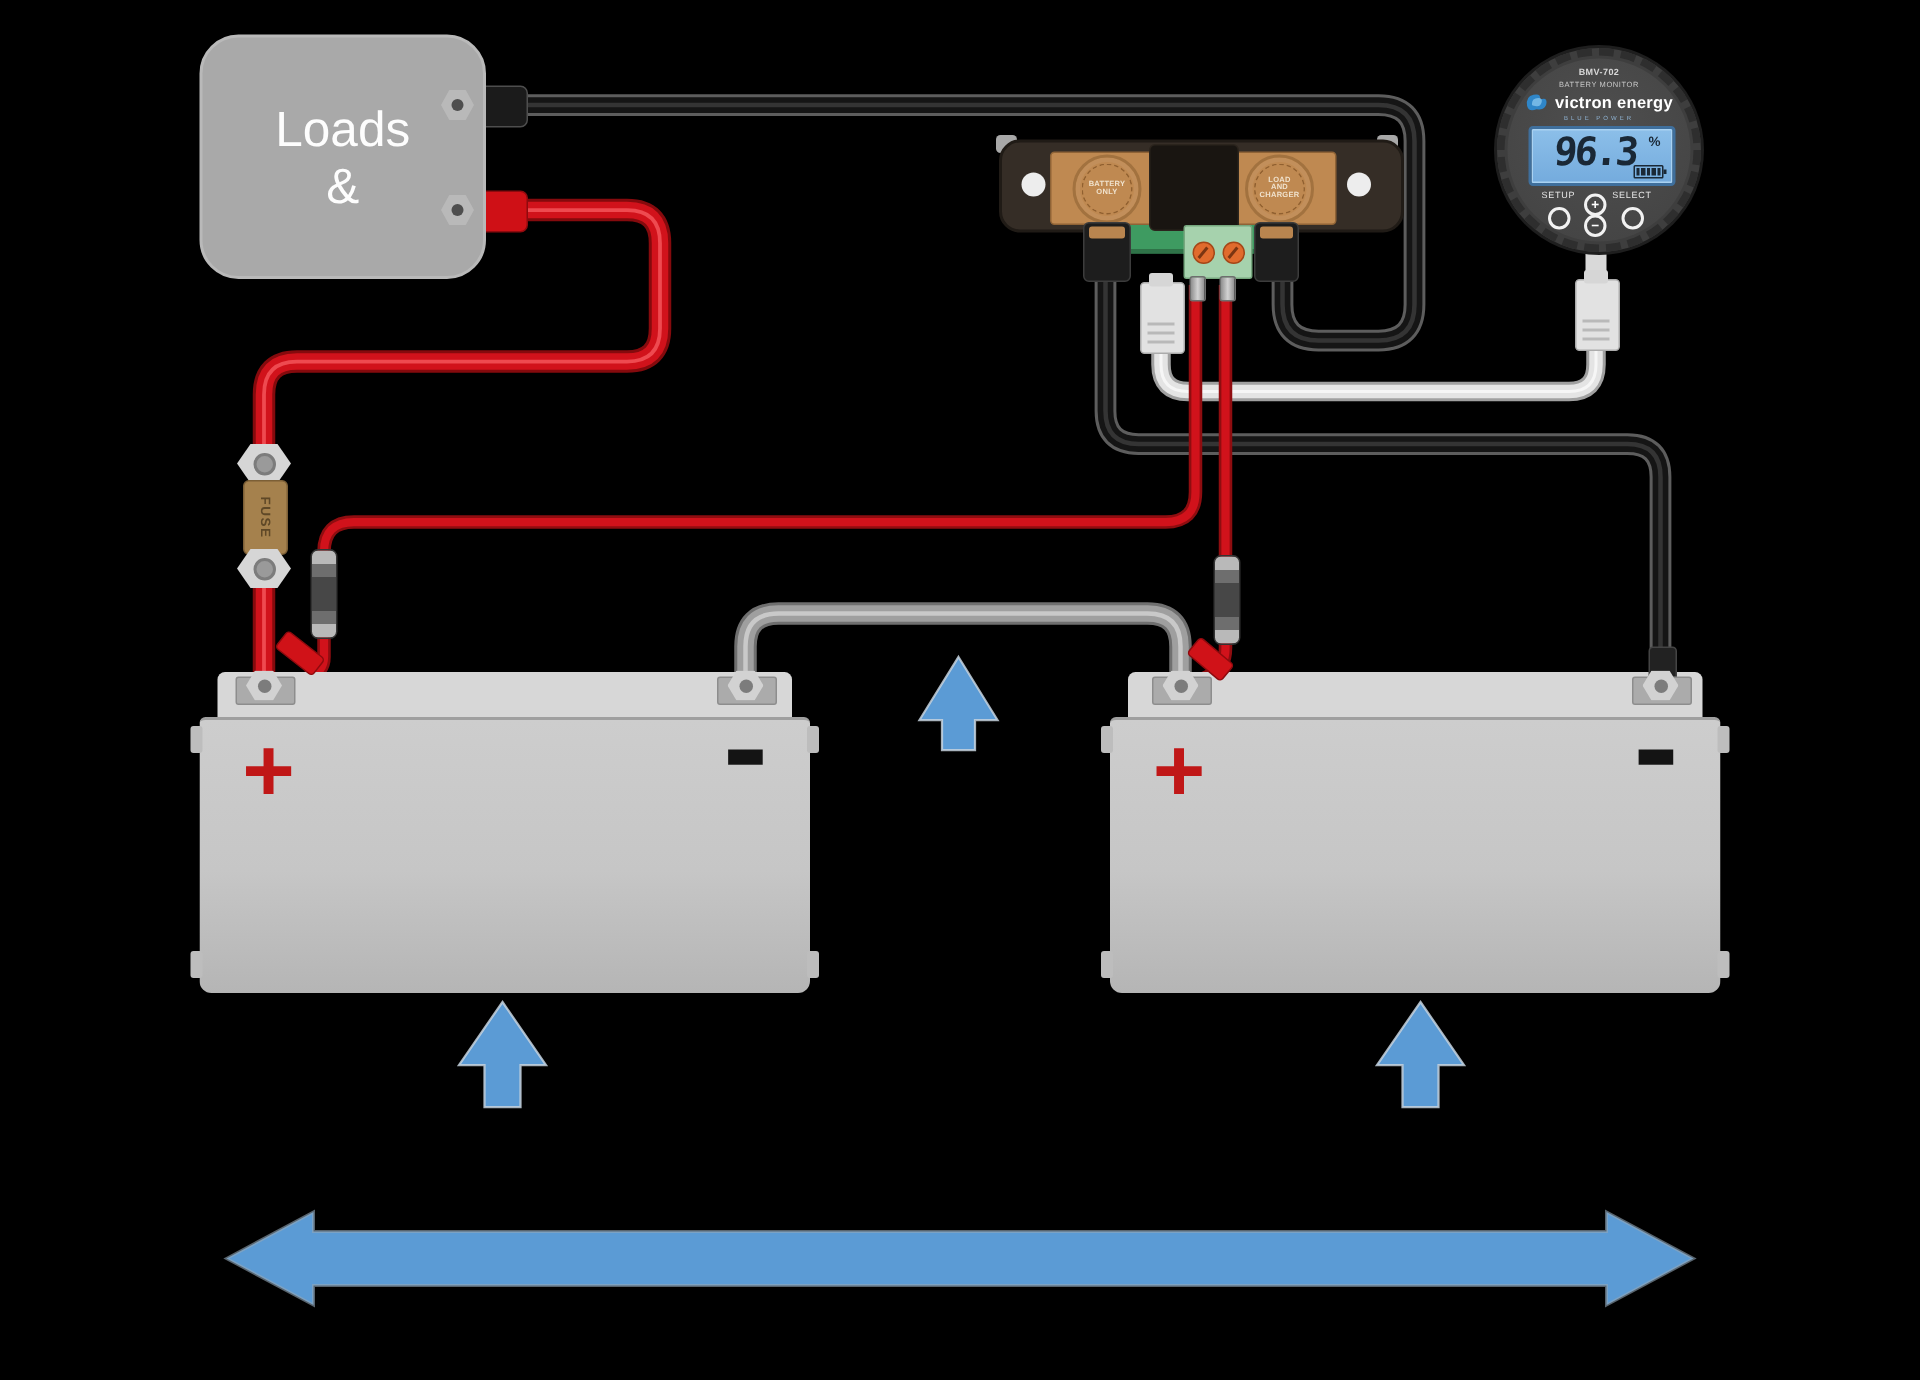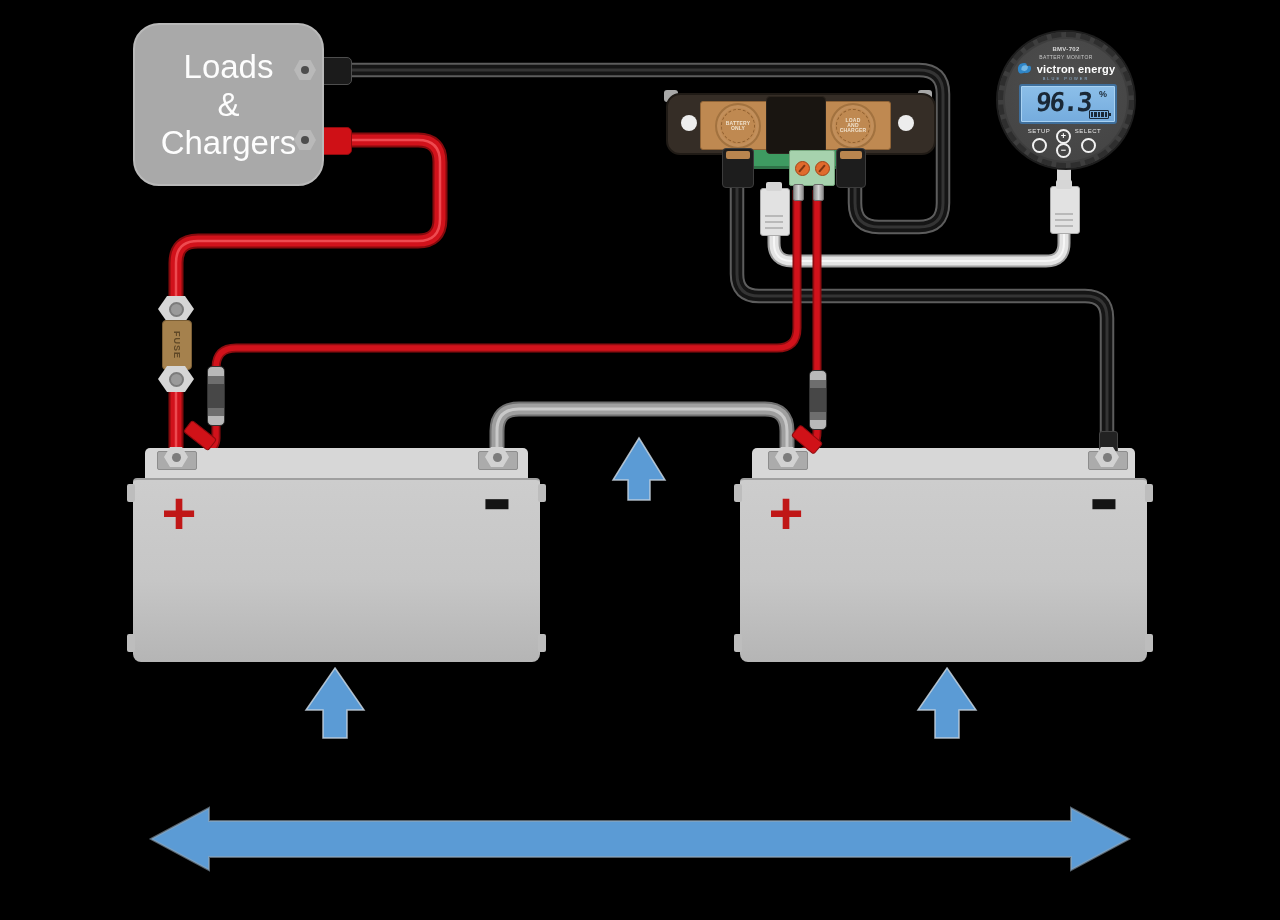--- a/index.html
+++ b/index.html
@@ -155,21 +155,20 @@
       <polygon points="947,668 976,710 959,710 959,738 935,738 935,710 918,710"></polygon>
       <polygon stroke="#93a7b8" stroke-opacity="0.6" stroke-width="2" points="151,839 209,808 209,821 1071,821 1071,808 1129,839 1071,870 1071,857 209,857 209,870"></polygon>
     </g>
   </svg>
 
   <div class="abs stub stub-black"></div>
   <div class="abs stub stub-red"></div>
   <div class="abs loads-box">
     <span>Loads</span>
     <span>&amp;</span>
-    <span>Chargers</span>
   </div>
   <div class="abs hexbolt" style="left:294px;top:60px;"></div>
   <div class="abs hexbolt" style="left:294px;top:130px;"></div>
 
   <div class="abs fuse-nut" style="left:158px;top:296px;"></div>
   <div class="abs fuse-body">
     <span class="fuse-label">FUSE</span>
   </div>
   <div class="abs fuse-nut" style="left:158px;top:366px;"></div>
 

